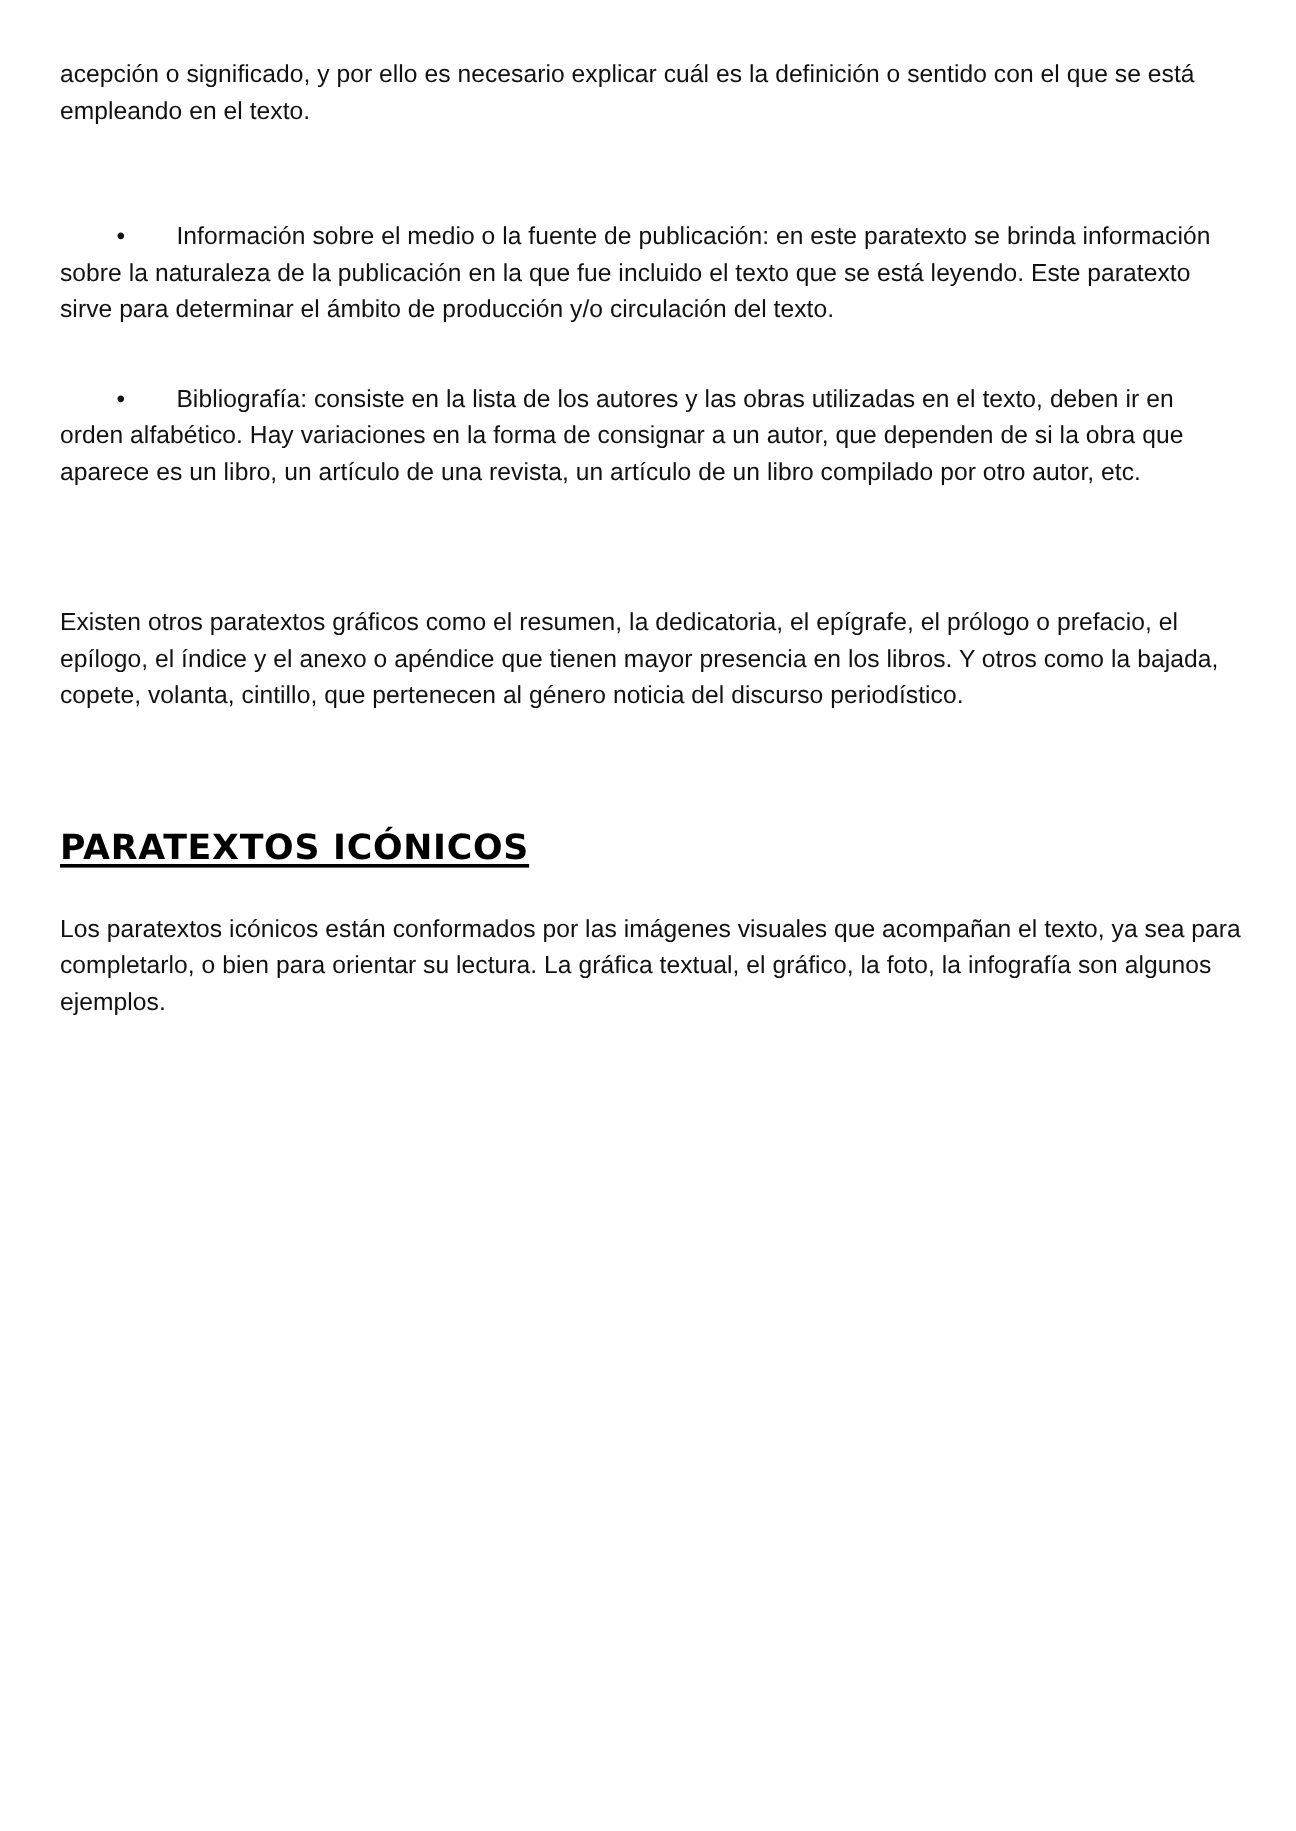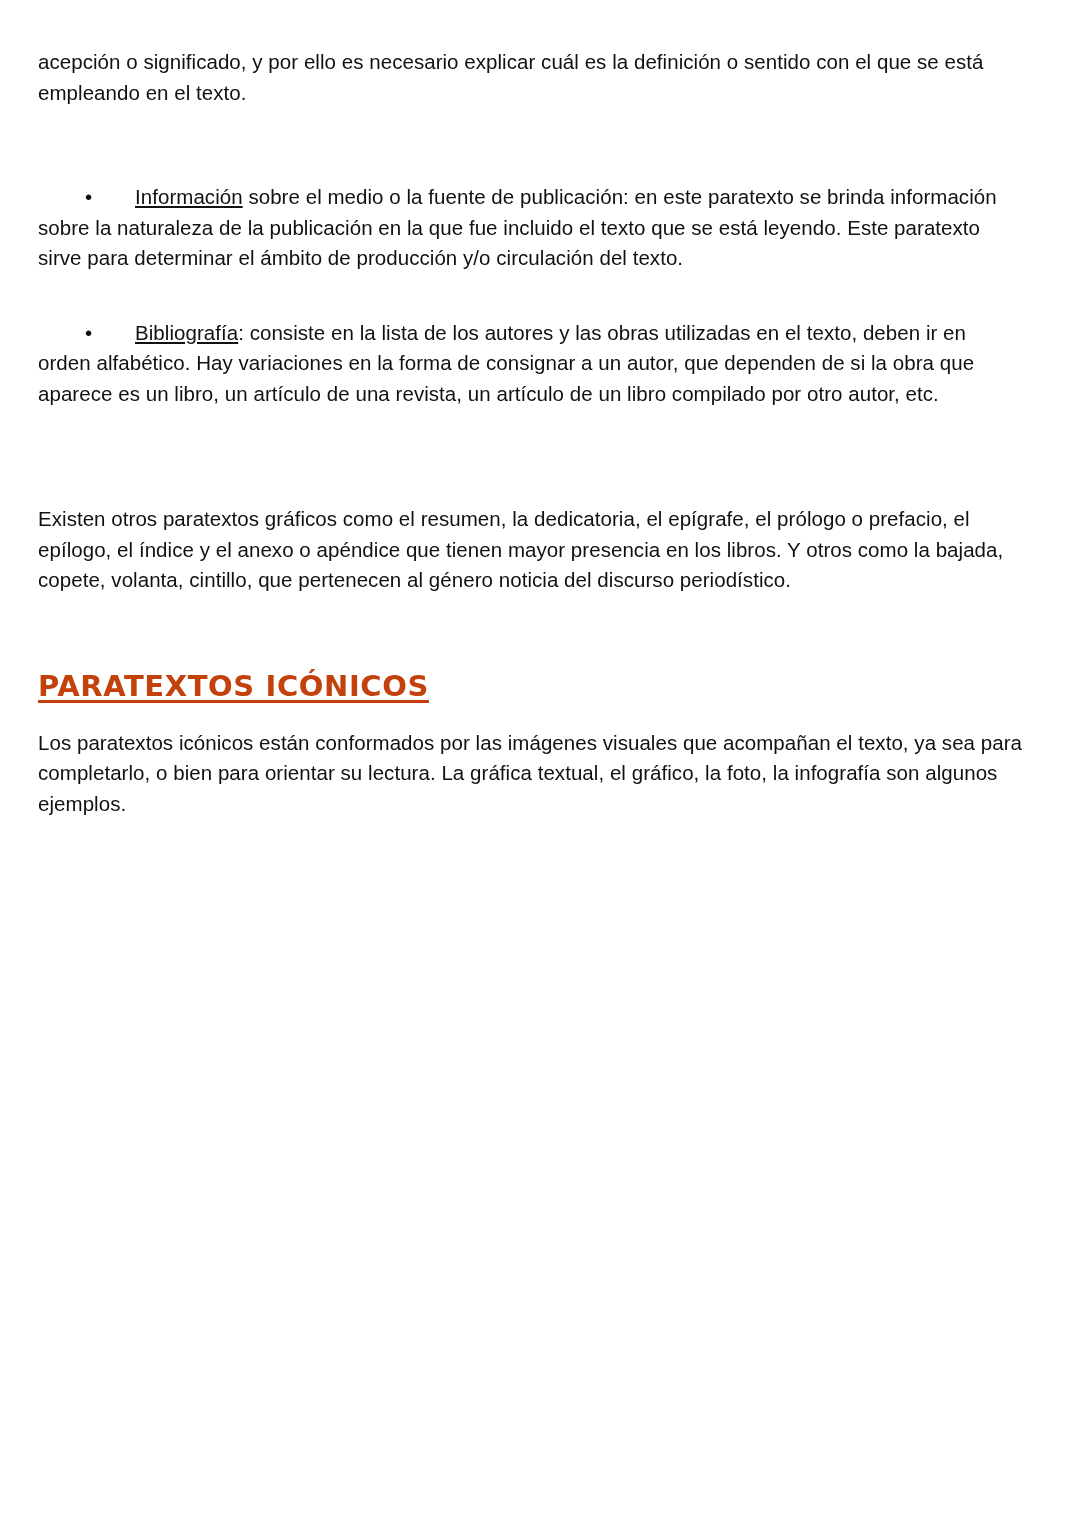--- a/index.html
+++ b/index.html
@@ -10,62 +10,61 @@
     body {
       width: 1080px;
       height: 1526px;
       position: relative;
       overflow: hidden;
       font-family: "Liberation Sans", sans-serif;
       color: #111111;
     }
     .page {
       position: absolute;
-      left: 38px;
+      left: 50px;
       top: 47px;
       width: 985px;
     }
     .para {
       font-size: 20.5px;
       line-height: 30.5px;
       margin: 0;
       letter-spacing: 0.05px;
     }
     .bullet-item {
       position: relative;
       text-indent: 0;
     }
     .bullet-glyph {
       display: inline-block;
       width: 97px;
       padding-left: 47px;
       box-sizing: border-box;
     }
     .u {
-      text-decoration: underline;
       text-underline-offset: 2px;
       text-align: right;
     }
     .gap-para-1 { margin-top: 74px; }
     .gap-para-2 { margin-top: 44px; }
     .gap-para-3 { margin-top: 95px; }
     .heading {
-      margin-top: 70px;
+      margin-top: 90px;
       font-family: "DejaVu Sans", sans-serif;
       font-weight: bold;
       font-size: 29px;
       letter-spacing: 0.6px;
       text-decoration: underline;
       text-decoration-thickness: 3px;
       text-underline-offset: 4px;
       line-height: 40px;
       margin-bottom: 0;
-      color: #c2410c;
+      color: #000000;
     }
-    .after-heading { margin-top: 22px; }
+    .after-heading { margin-top: 34px; }
   </style>
 </head>
 <body>
 
 <div class="page">
 
   <p class="para">acepción o significado, y por ello es necesario explicar cuál es la definición o sentido con el que se está empleando en el texto.</p>
 
   <p class="para bullet-item gap-para-1"><span class="bullet-glyph">•</span><span class="u">Información</span><span> sobre el medio o la fuente de publicación: en este paratexto se brinda información sobre la naturaleza de la publicación en la que fue incluido el texto que se está leyendo. Este paratexto sirve para determinar el ámbito de producción y/o circulación del texto.</span></p>
 

